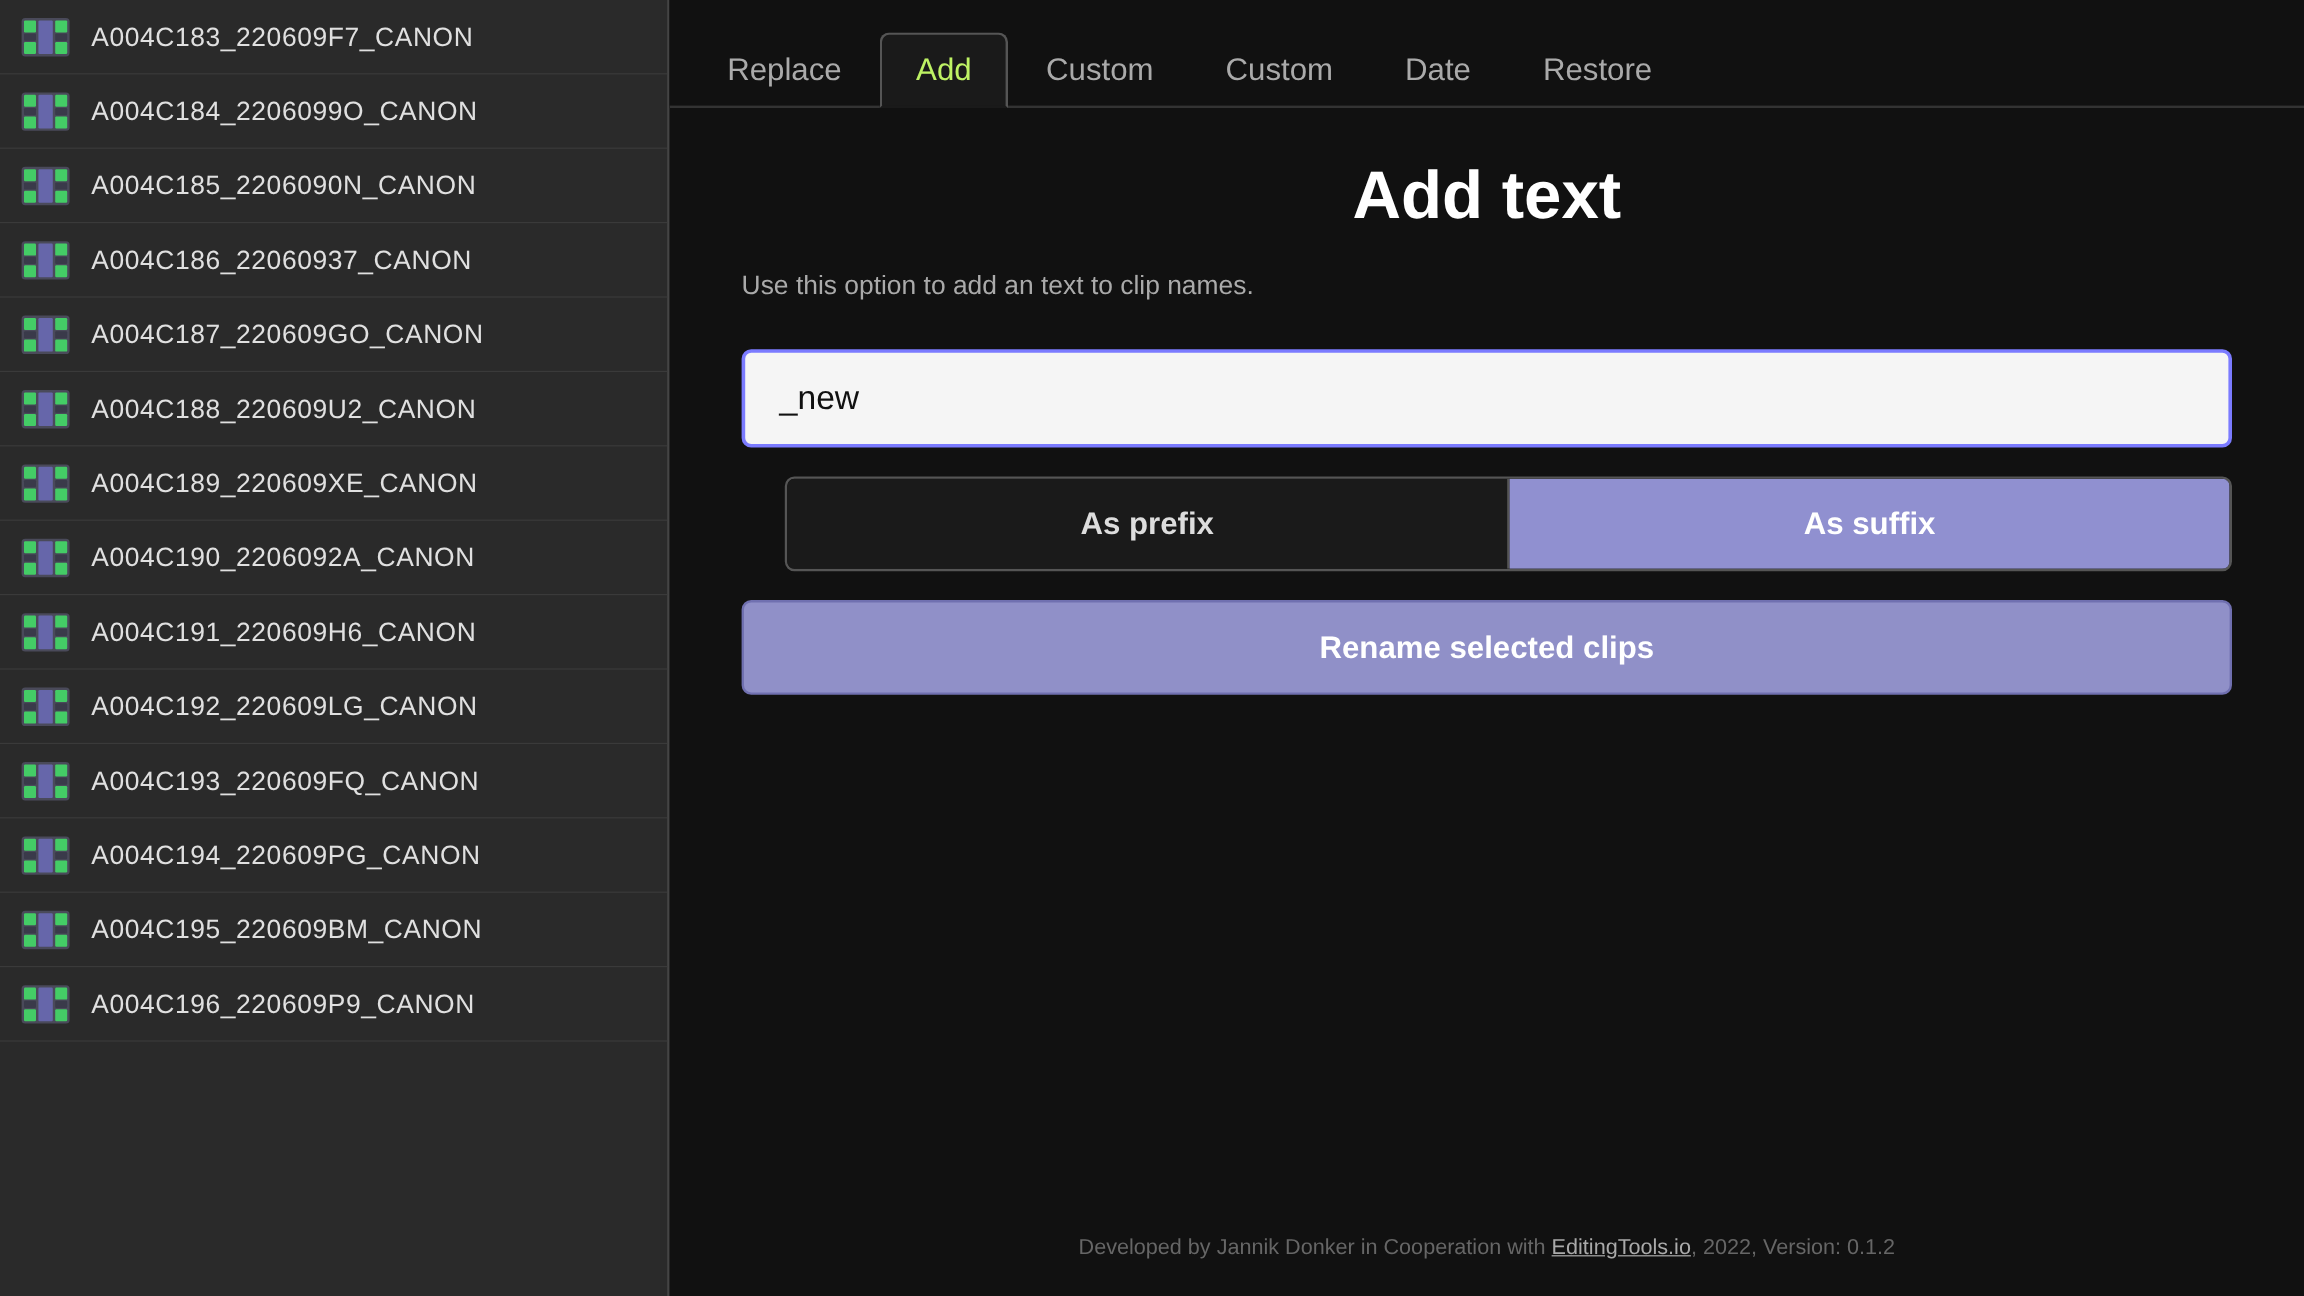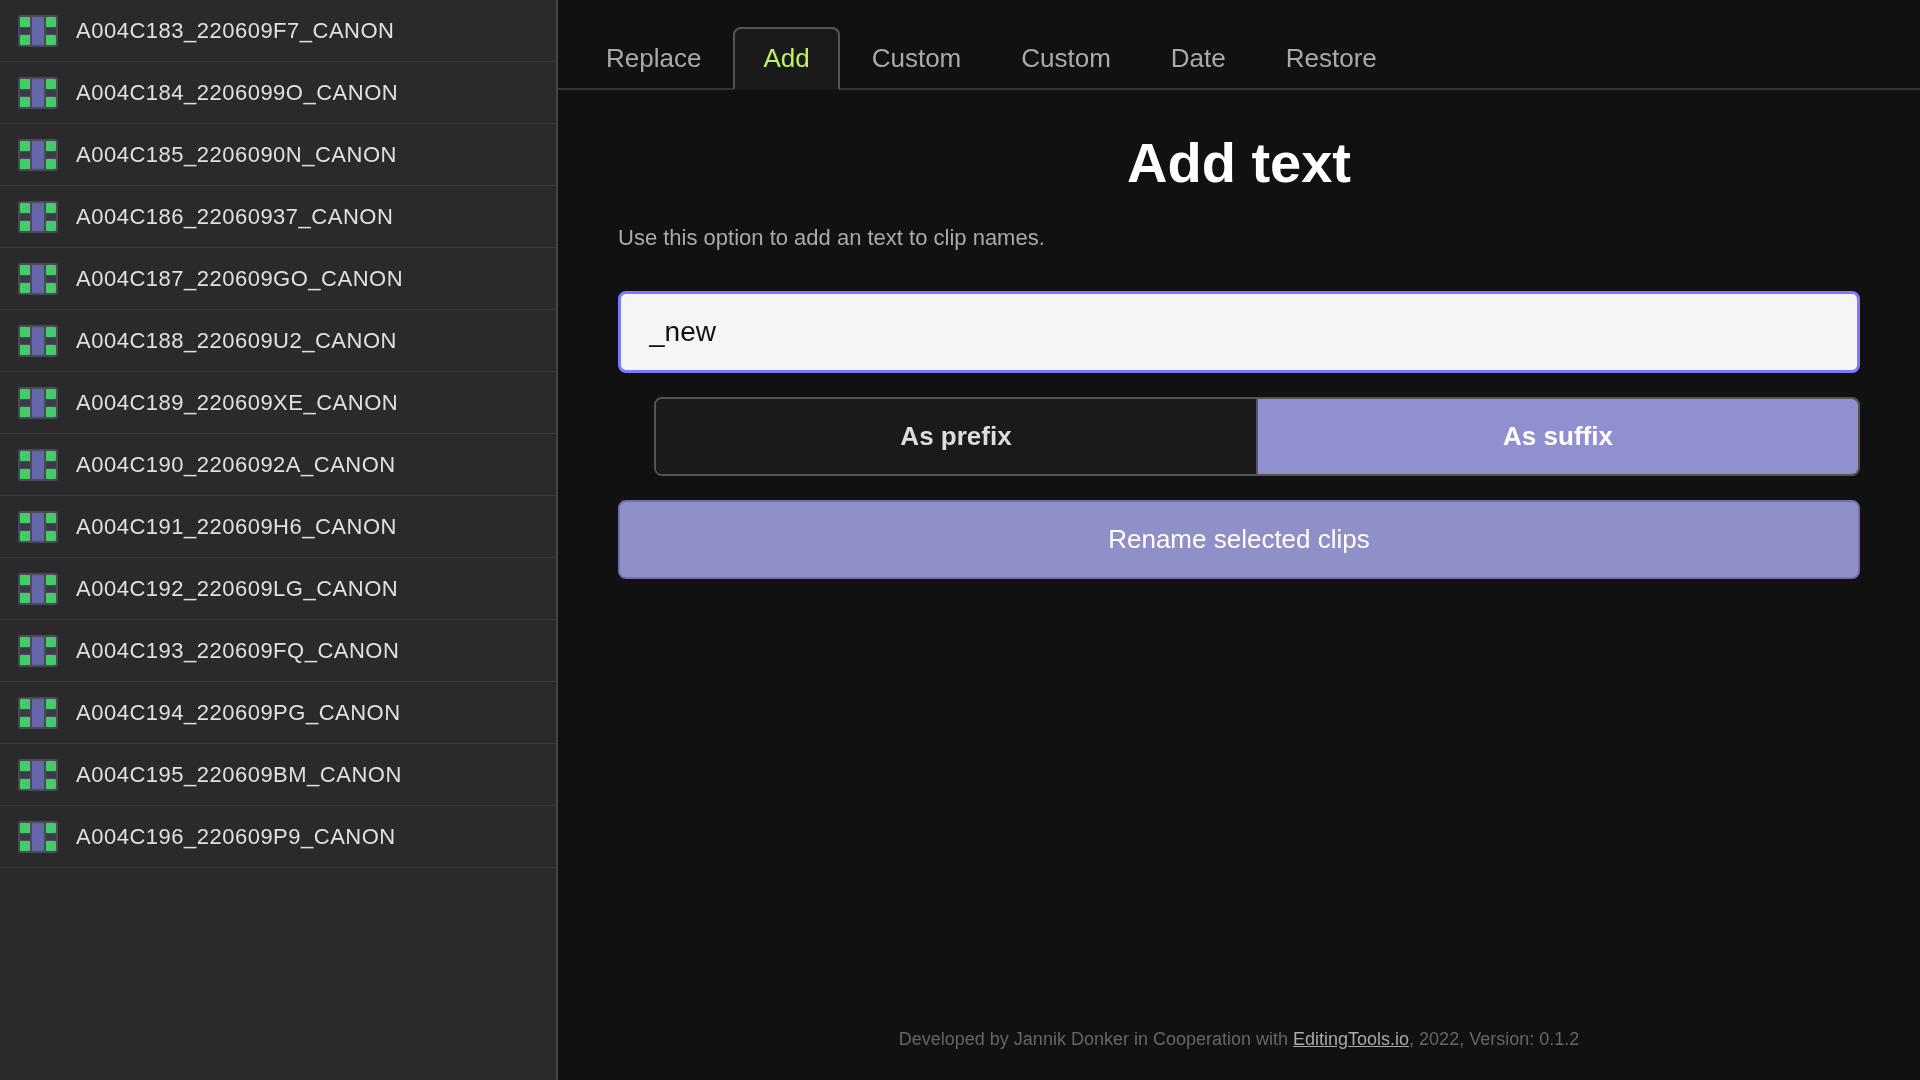--- a/index.html
+++ b/index.html
@@ -154,21 +154,21 @@
 
     .btn-suffix {
       background: #9090d0;
       color: #fff;
     }
 
     .btn-rename {
       width: 100%;
       padding: 22px 20px;
       font-size: 26px;
-      font-weight: 400;
+      font-weight: 700;
       background: #9090c8;
       color: #fff;
       border: 2px solid #7070b0;
       border-radius: 8px;
       cursor: pointer;
       transition: background 0.2s;
     }
 
     .footer {
       margin-top: auto;

